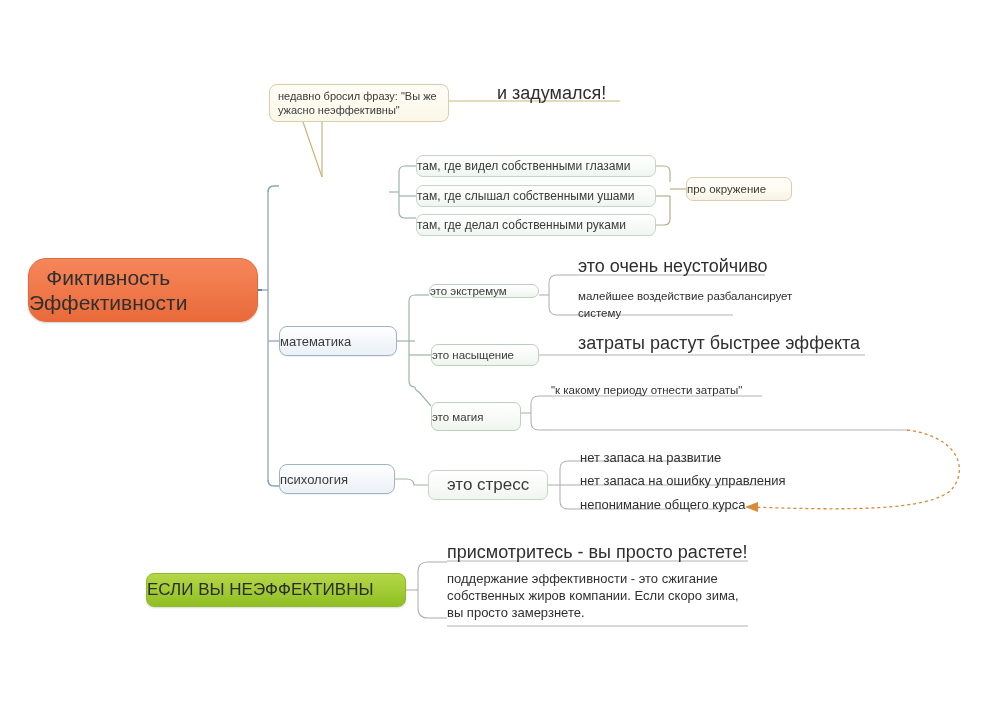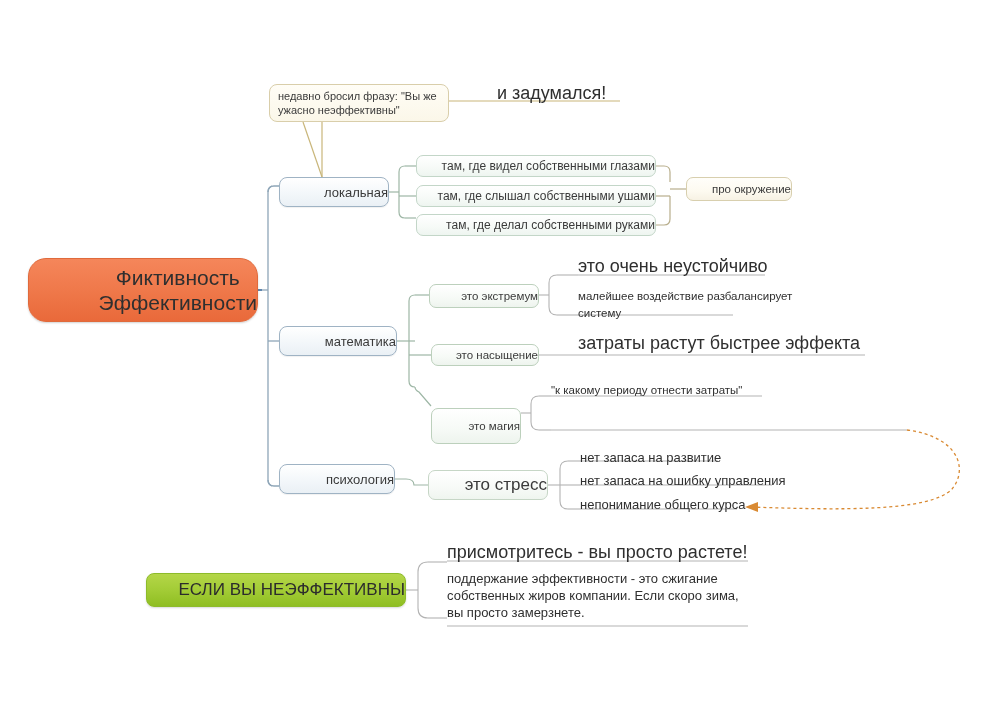--- a/index.html
+++ b/index.html
@@ -9,21 +9,21 @@
     font-family:"Liberation Sans","DejaVu Sans",sans-serif;
     overflow:hidden;
   }
   #stage{position:relative;width:995px;height:703px;}
   #wires{position:absolute;left:0;top:0;width:995px;height:703px;pointer-events:none;}
 
   
   .node{
     position:absolute;
     box-sizing:border-box;
-    display:flex;align-items:center;justify-content:flex-end;
+    display:flex;align-items:center;justify-content:flex-start;
     text-align:center;
     color:#3b3b3b;
     white-space:nowrap;
   }
 
   
   .root{
     left:28px;top:258px;width:230px;height:64px;
     border-radius:18px;
     background:linear-gradient(180deg,#f5865a 0%,#f07a4c 45%,#e9693a 100%);
@@ -50,23 +50,23 @@
   #n-psy  {left:279px;top:464px;width:116px;height:30px;}
 
   
   .chip{
     border-radius:7px;
     background:linear-gradient(180deg,#ffffff 0%,#f6faf6 60%,#eef4ee 100%);
     border:1px solid #bcd0bc;
     font-size:11.5px;
     color:#3a3a3a;
   }
-  #n-extr {left:429px;top:284px;width:110px;height:24px;}
+  #n-extr {left:429px;top:284px;width:110px;height:14px;}
   #n-nasysh{left:431px;top:344px;width:108px;height:22px;}
-  #n-magia{left:431px;top:402px;width:90px;height:36px;margin-top:6px;}
+  #n-magia{left:431px;top:402px;width:90px;height:29px;}
 
   
   .leaf{
     border-radius:7px;
     background:linear-gradient(180deg,#ffffff 0%,#f6faf7 60%,#eef5f0 100%);
     border:1px solid #c3d6c8;
     font-size:12px;
     color:#3a3a3a;
   }
   #l-eyes {left:416px;top:155px;width:240px;height:22px;}
@@ -248,23 +248,20 @@
     <div>
       <span>Фиктивность</span>
       <span>Эффективности</span>
     </div>
   </div>
 
   <div class="node" id="callout">
     <span>недавно бросил фразу: "Вы же ужасно неэффективны"</span>
   </div>
 
-  <div class="node branch" id="n-lokal">
-    <span>локальная</span>
-  </div>
   <div class="node branch" id="n-math">
     <span>математика</span>
   </div>
   <div class="node branch" id="n-psy">
     <span>психология</span>
   </div>
 
   <div class="node leaf" id="l-eyes">
     <span>там, где видел собственными глазами</span>
   </div>

